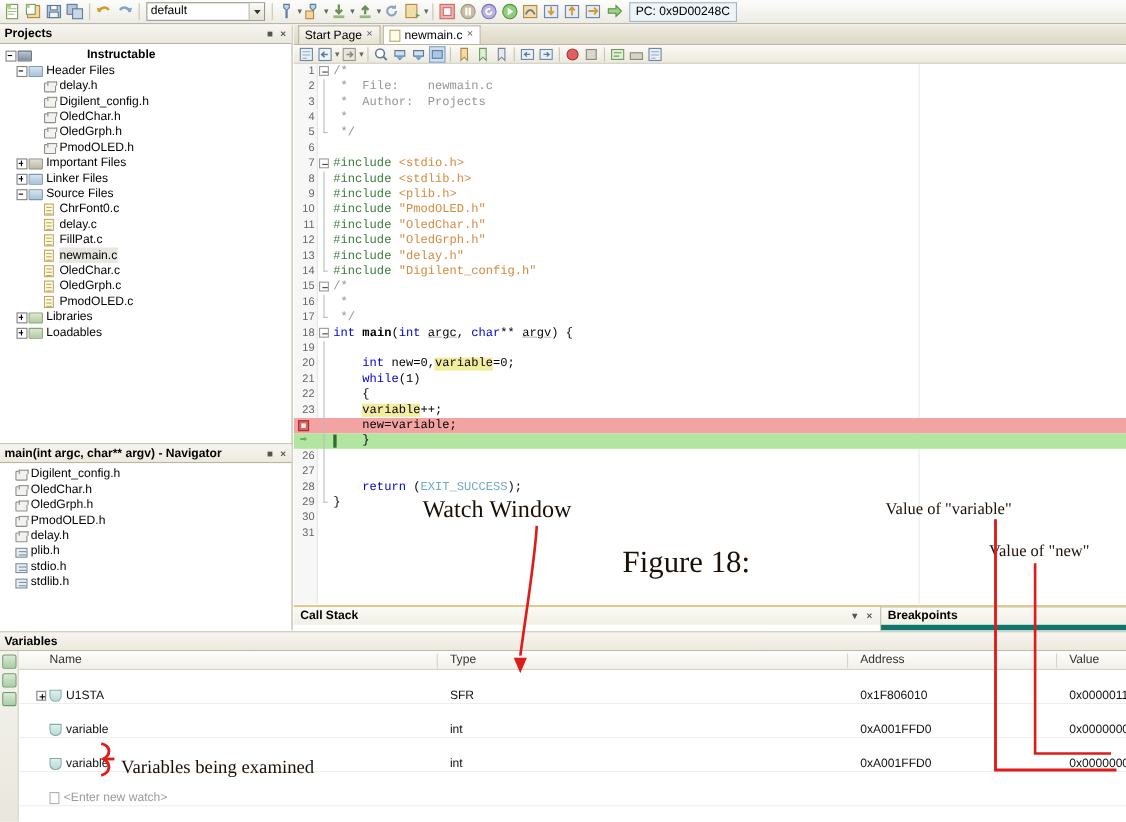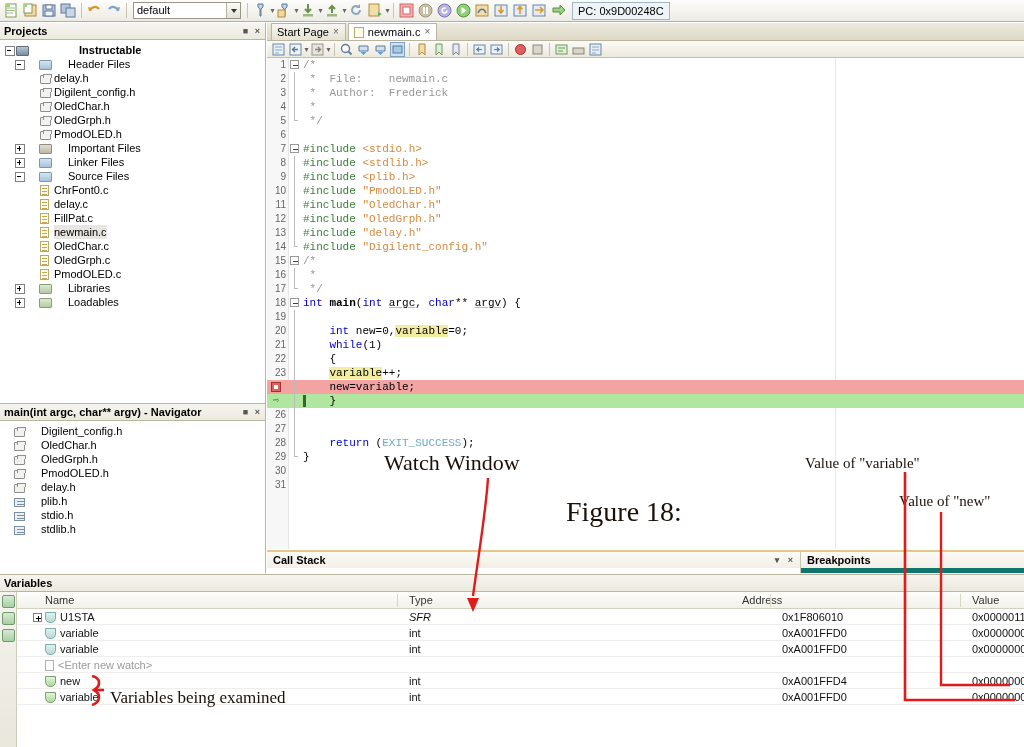--- a/index.html
+++ b/index.html
@@ -91,21 +91,21 @@
   .ic-folder.grey { background:linear-gradient(#e0ded4,#bdbaa8); border-color:#918e7d;}
   .ic-folder.green { background:linear-gradient(#dde9d4,#b3ccA2); border-color:#86a173;}
   .ic-c { background:#fffbe8; border:1px solid #b9a96b; height:11px; width:9px; margin:1px 5px 0 0;}
   .ic-c:after{content:""; position:absolute; left:1px; top:2px; width:5px; height:1px; box-shadow:0 3px 0 #c0a94e, 0 6px 0 #c0a94e; background:#c0a94e;}
   .ic-hdr2 { background:#f3f2ee; border:1px solid #8e8e8e; height:9px; width:11px; margin-top:2px; border-radius:1px;}
   .ic-hdr2:after{content:""; position:absolute; left:2px; top:-2px; width:7px; height:3px; border:1px solid #8e8e8e; border-bottom:none; background:#f3f2ee;}
   .ic-dot { width:9px; height:9px; border-radius:50%; background:radial-gradient(circle at 35% 30%, #f7b9b6, #d98b86); border:1px solid #b4716c; margin:2px 5px 0 0;}
   .ic-lib { background:#e9eef4; border:1px solid #7e8fa0; height:9px; width:11px; margin-top:2px;}
   .ic-lib:after{content:""; position:absolute; left:2px; top:2px; width:7px; height:1px; background:#7e8fa0; box-shadow:0 3px 0 #7e8fa0;}
 
-  .indent1 { padding-left:10px;gap:13px; }
+  .indent1 { padding-left:10px; }
   .indent2 { padding-left:24px; }
 
   
   #editor { position:absolute; left:267px; top:23px; width:757px; height:527px; background:#fff; }
   #tabstrip {
     height:18px; background:linear-gradient(#eceade,#ded9c6);
     border-bottom:1px solid #b9b59e; display:flex; align-items:flex-end;
     padding-left:4px;
   }
   .etab {
@@ -175,21 +175,21 @@
      background:#fff; border-top:1px solid #b9b59e;}
   #var-side { position:absolute; left:0; top:17px; width:17px; height:156px;
      background:linear-gradient(#f4f3ee,#e9e7dc); border-right:1px solid #cfcbba;}
   .side-ico { width:13px;height:13px;margin:3px auto 4px auto; position:relative;
      background:linear-gradient(#d9ead6,#a8cfa4); border:1px solid #6f9a6b; border-radius:2px;}
   #var-table { position:absolute; left:17px; top:17px; right:0; bottom:0; }
   .vhead { height:17px; border-bottom:1px solid #d4d0c2;
      background:linear-gradient(#fdfdfb,#f2f1ea); position:relative; }
   .vhead .hcell { position:absolute; top:0; height:17px; line-height:17px; font-size:11px; color:#333;}
   .vhead .hsep { position:absolute; top:2px; width:1px; height:13px; background:#d8d4c6;}
-  .vrow { height:16px; position:relative; border-bottom:1px solid #f0eeea; }
+  .vrow { height:16px; position:relative; border-bottom:1px solid #f0eeea;margin-top:15px; }
   .vrow .cell { position:absolute; top:0; height:16px; line-height:16px; font-size:11px; color:#111; white-space:nowrap;}
   .vrow .cell.name { display:flex; align-items:center; }
   .watch-ico { width:11px;height:11px;margin-right:4px;flex:none; position:relative;
      background:linear-gradient(#dff0ee,#b7dbd6); border:1px solid #7fada8;
      border-radius:0 0 5px 5px;}
   .watch-ico.green { background:linear-gradient(#e2f2da,#b2d8a0); border-color:#7da36c;}
   .plusbox { width:9px;height:9px;border:1px solid #808080;background:#fff;position:relative;margin-right:3px;flex:none;}
   .plusbox:before{content:"";position:absolute;left:2px;top:4px;width:5px;height:1px;background:#000;}
   .plusbox:after{content:"";position:absolute;left:4px;top:2px;width:1px;height:5px;background:#000;}
   .newwatch { color:#9a9a9a; }
@@ -592,21 +592,21 @@
           <path d="M4 5h7M4 8h7M4 11h4" stroke="#8fa9c2"></path>
         </svg></span>
   </div>
 
   <div id="codearea">
     <div class="gutterbg"></div>
     <div class="rmargin"></div>
     <div id="code-lines">
         <div class="cline"><span class="gutter">1</span><span class="foldcol"><span class="fold-box"></span></span><span class="codetext"><span class="c-com">/*</span></span></div>
         <div class="cline"><span class="gutter">2</span><span class="foldcol"><span class="fold-line"></span></span><span class="codetext"><span class="c-com"> *  File:    newmain.c</span></span></div>
-        <div class="cline"><span class="gutter">3</span><span class="foldcol"><span class="fold-line"></span></span><span class="codetext"><span class="c-com"> *  Author:  Frederick</span></span></div>
+        <div class="cline"><span class="gutter">3</span><span class="foldcol"><span class="fold-line"></span></span><span class="codetext"><span class="c-com"> *  Author:  Projects</span></span></div>
         <div class="cline"><span class="gutter">4</span><span class="foldcol"><span class="fold-line"></span></span><span class="codetext"><span class="c-com"> *</span></span></div>
         <div class="cline"><span class="gutter">5</span><span class="foldcol"><span class="fold-end"></span></span><span class="codetext"><span class="c-com"> */</span></span></div>
         <div class="cline"><span class="gutter">6</span><span class="foldcol"></span><span class="codetext"></span></div>
         <div class="cline"><span class="gutter">7</span><span class="foldcol"><span class="fold-box"></span></span><span class="codetext"><span class="c-pp">#include</span> <span class="c-str">&lt;stdio.h&gt;</span></span></div>
         <div class="cline"><span class="gutter">8</span><span class="foldcol"><span class="fold-line"></span></span><span class="codetext"><span class="c-pp">#include</span> <span class="c-str">&lt;stdlib.h&gt;</span></span></div>
         <div class="cline"><span class="gutter">9</span><span class="foldcol"><span class="fold-line"></span></span><span class="codetext"><span class="c-pp">#include</span> <span class="c-str">&lt;plib.h&gt;</span></span></div>
         <div class="cline"><span class="gutter">10</span><span class="foldcol"><span class="fold-line"></span></span><span class="codetext"><span class="c-pp">#include</span> <span class="c-str">"PmodOLED.h"</span></span></div>
         <div class="cline"><span class="gutter">11</span><span class="foldcol"><span class="fold-line"></span></span><span class="codetext"><span class="c-pp">#include</span> <span class="c-str">"OledChar.h"</span></span></div>
         <div class="cline"><span class="gutter">12</span><span class="foldcol"><span class="fold-line"></span></span><span class="codetext"><span class="c-pp">#include</span> <span class="c-str">"OledGrph.h"</span></span></div>
         <div class="cline"><span class="gutter">13</span><span class="foldcol"><span class="fold-line"></span></span><span class="codetext"><span class="c-pp">#include</span> <span class="c-str">"delay.h"</span></span></div>
@@ -653,33 +653,33 @@
   <div id="var-side">
     <div class="side-ico"></div>
     <div class="side-ico"></div>
     <div class="side-ico"></div>
   </div>
   <div id="var-table">
     <div class="vhead">
         <span class="hcell" style="left: 28px;">Name</span>
         <span class="hcell" style="left: 392px;">Type</span>
         <span class="hsep" style="left: 380px;"></span>
-        <span class="hcell" style="left: 725px;">Address</span>
+        <span class="hcell" style="left: 765px;">Address</span>
         <span class="hsep" style="left: 753px;"></span>
         <span class="hcell" style="left: 955px;">Value</span>
         <span class="hsep" style="left: 943px;"></span>
       </div>
     <div id="var-rows">
         <div class="vrow">
           <span class="cell name" style="left: 16px;">
             <span class="plusbox"></span>
             <span class="watch-ico"></span>
             <span>U1STA</span>
           </span>
-          <span class="cell" style="left: 392px; font-style: italic;">SFR</span>
+          <span class="cell" style="left: 392px;">SFR</span>
           <span class="cell" style="left: 765px;">0x1F806010</span>
           <span class="cell" style="left: 955px;">0x00000110</span>
         </div>
         <div class="vrow">
           <span class="cell name" style="left: 28px;">
             <span class="watch-ico"></span>
             <span>variable</span>
           </span>
           <span class="cell" style="left: 392px;">int</span>
           <span class="cell" style="left: 765px;">0xA001FFD0</span>

